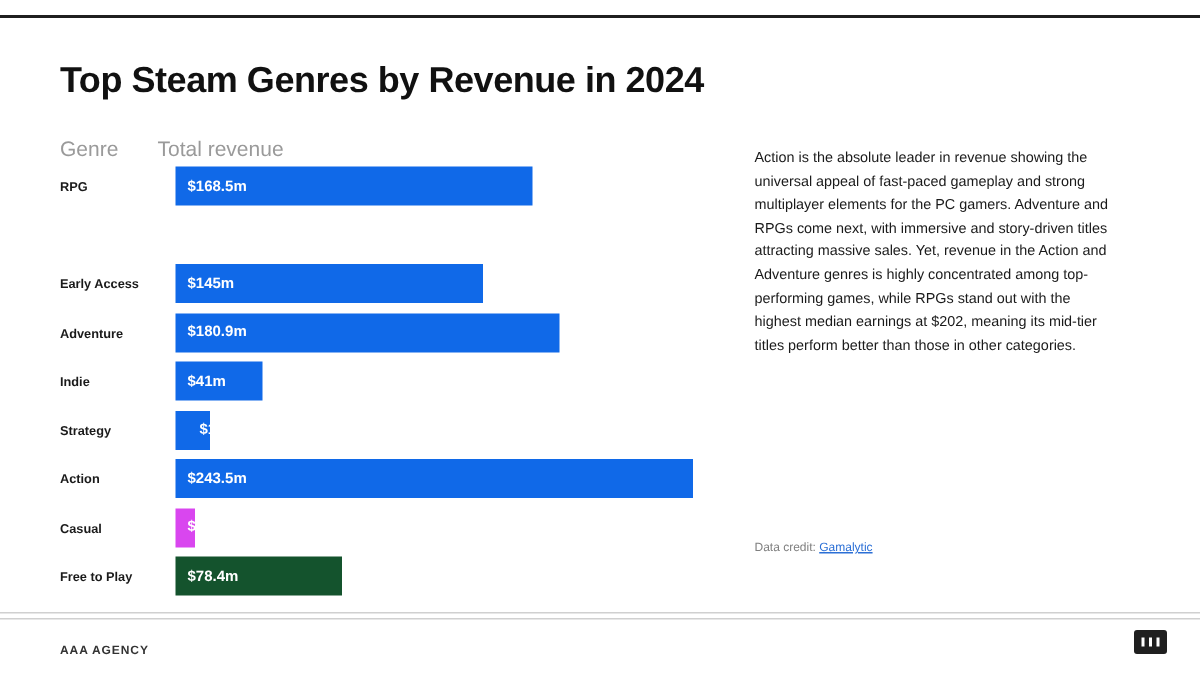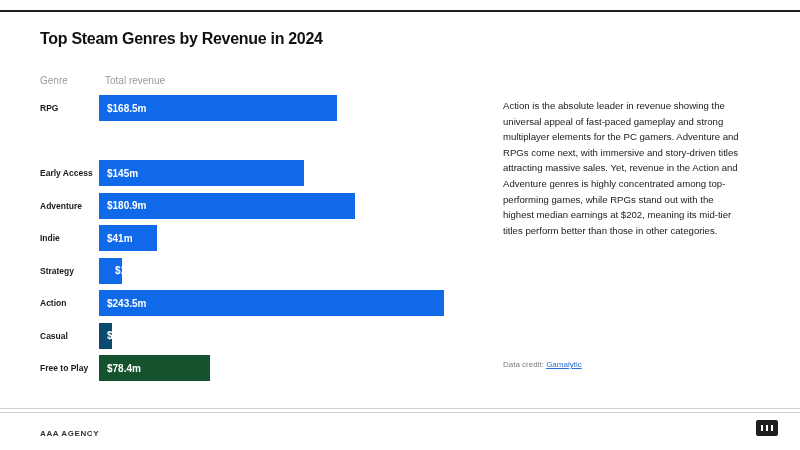--- a/index.html
+++ b/index.html
@@ -23,38 +23,39 @@
   .top-rule {
     position: absolute;
     top: 10px;
     left: 0;
     width: 800px;
     height: 2px;
     background: #1f1f1f;
   }
   .title {
     position: absolute;
-    top: 30px;
+    top: 40px;
     left: 40px;
-    font-size: 16px;
+    font-size: 24px;
     font-weight: bold;
     color: #111111;
     letter-spacing: -0.3px;
   }
   .chart-area {
     position: absolute;
     top: 75px;
     left: 40px;
     width: 430px;
   }
   .col-headers {
     position: relative;
     height: 16px;
-    font-size: 10px;
+    font-size: 14px;
     color: #9a9a9a;
+    margin-top: 16px;
   }
   .col-genre {
     position: absolute;
     left: 0;
     top: 0;
   }
   .col-revenue {
     position: absolute;
     left: 65px;
     top: 0;
@@ -75,21 +76,21 @@
     font-size: 8.5px;
     font-weight: bold;
     color: #1a1a1a;
     line-height: 10px;
     display: flex;
     align-items: center;
     height: 26px;
   }
   .bar-track {
     position: absolute;
-    left: 59px;
+    left: 77px;
     top: 0;
     right: 0;
     height: 16px;
     text-align: center;
   }
   .bar {
     height: 26px;
     background: #1069e8;
     display: flex;
     align-items: center;
@@ -228,21 +229,21 @@
           <div class="row-label">Action</div>
           <div class="bar-track">
             <div class="bar" style="width: 345px; background: rgb(16, 105, 232);">
               <span class="bar-value">$243.5m</span>
             </div>
           </div>
         </div>
         <div class="row">
           <div class="row-label">Casual</div>
           <div class="bar-track">
-            <div class="bar" style="width: 13px; background: #0c4a6e;">
+            <div class="bar" style="width: 13px; background: #d946ef;">
               <span class="bar-value">$9.2m</span>
             </div>
           </div>
         </div>
         <div class="row">
           <div class="row-label">Free to Play</div>
           <div class="bar-track">
             <div class="bar" style="width: 111px; background: #14532d;">
               <span class="bar-value">$78.4m</span>
             </div>

